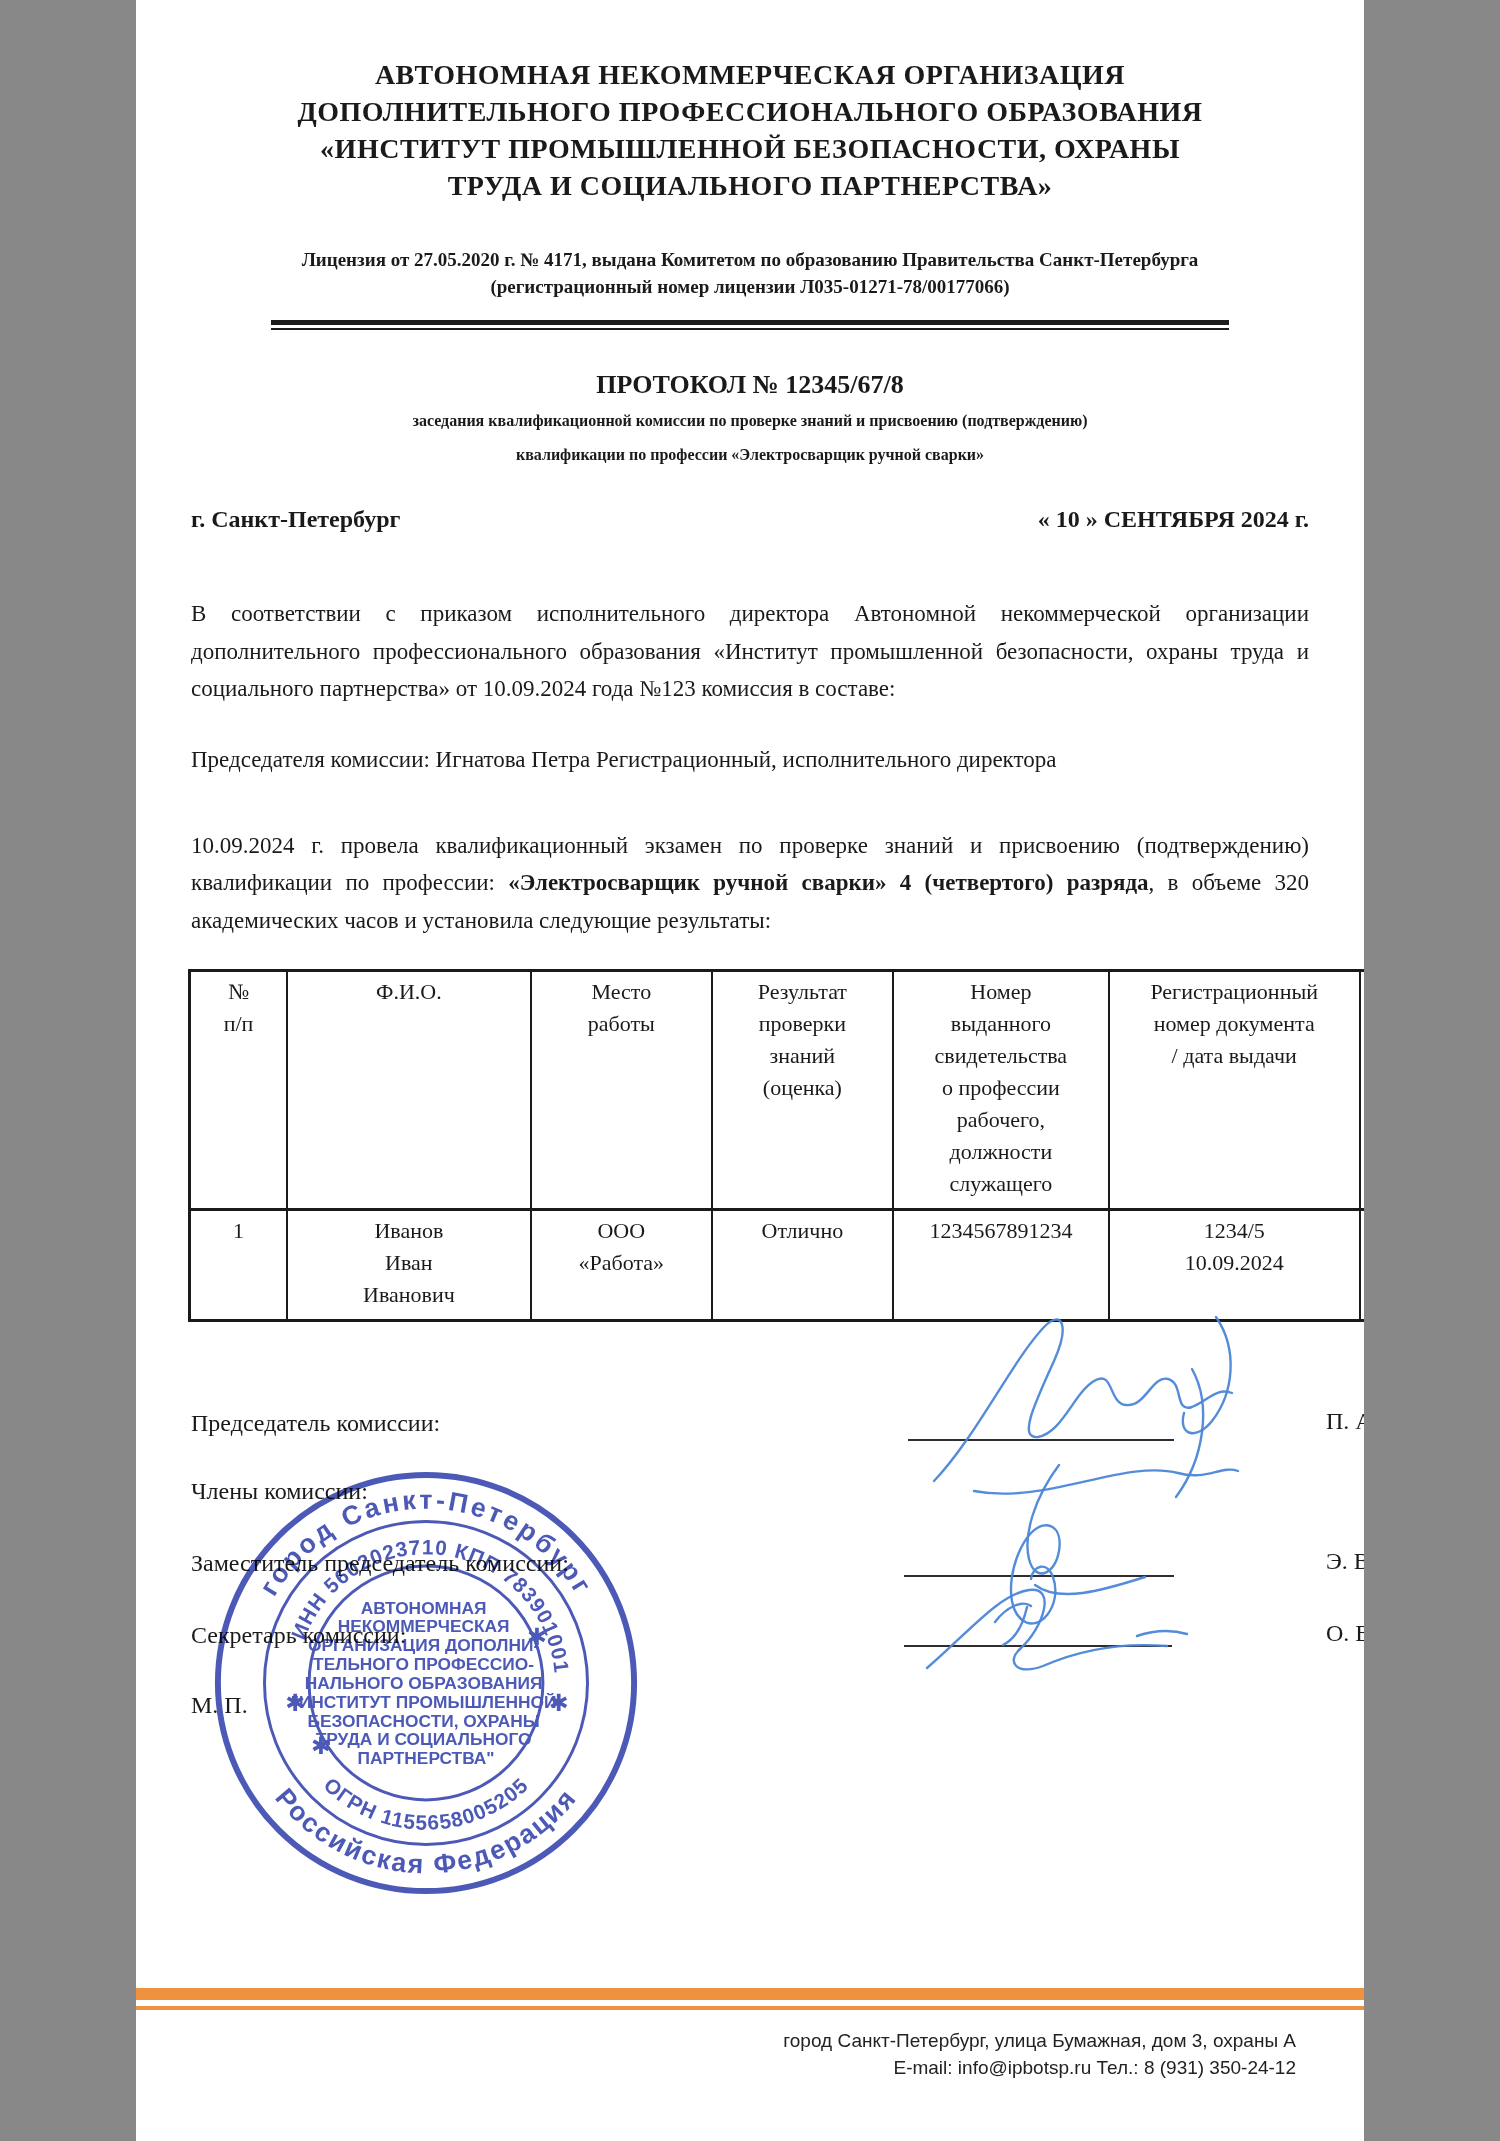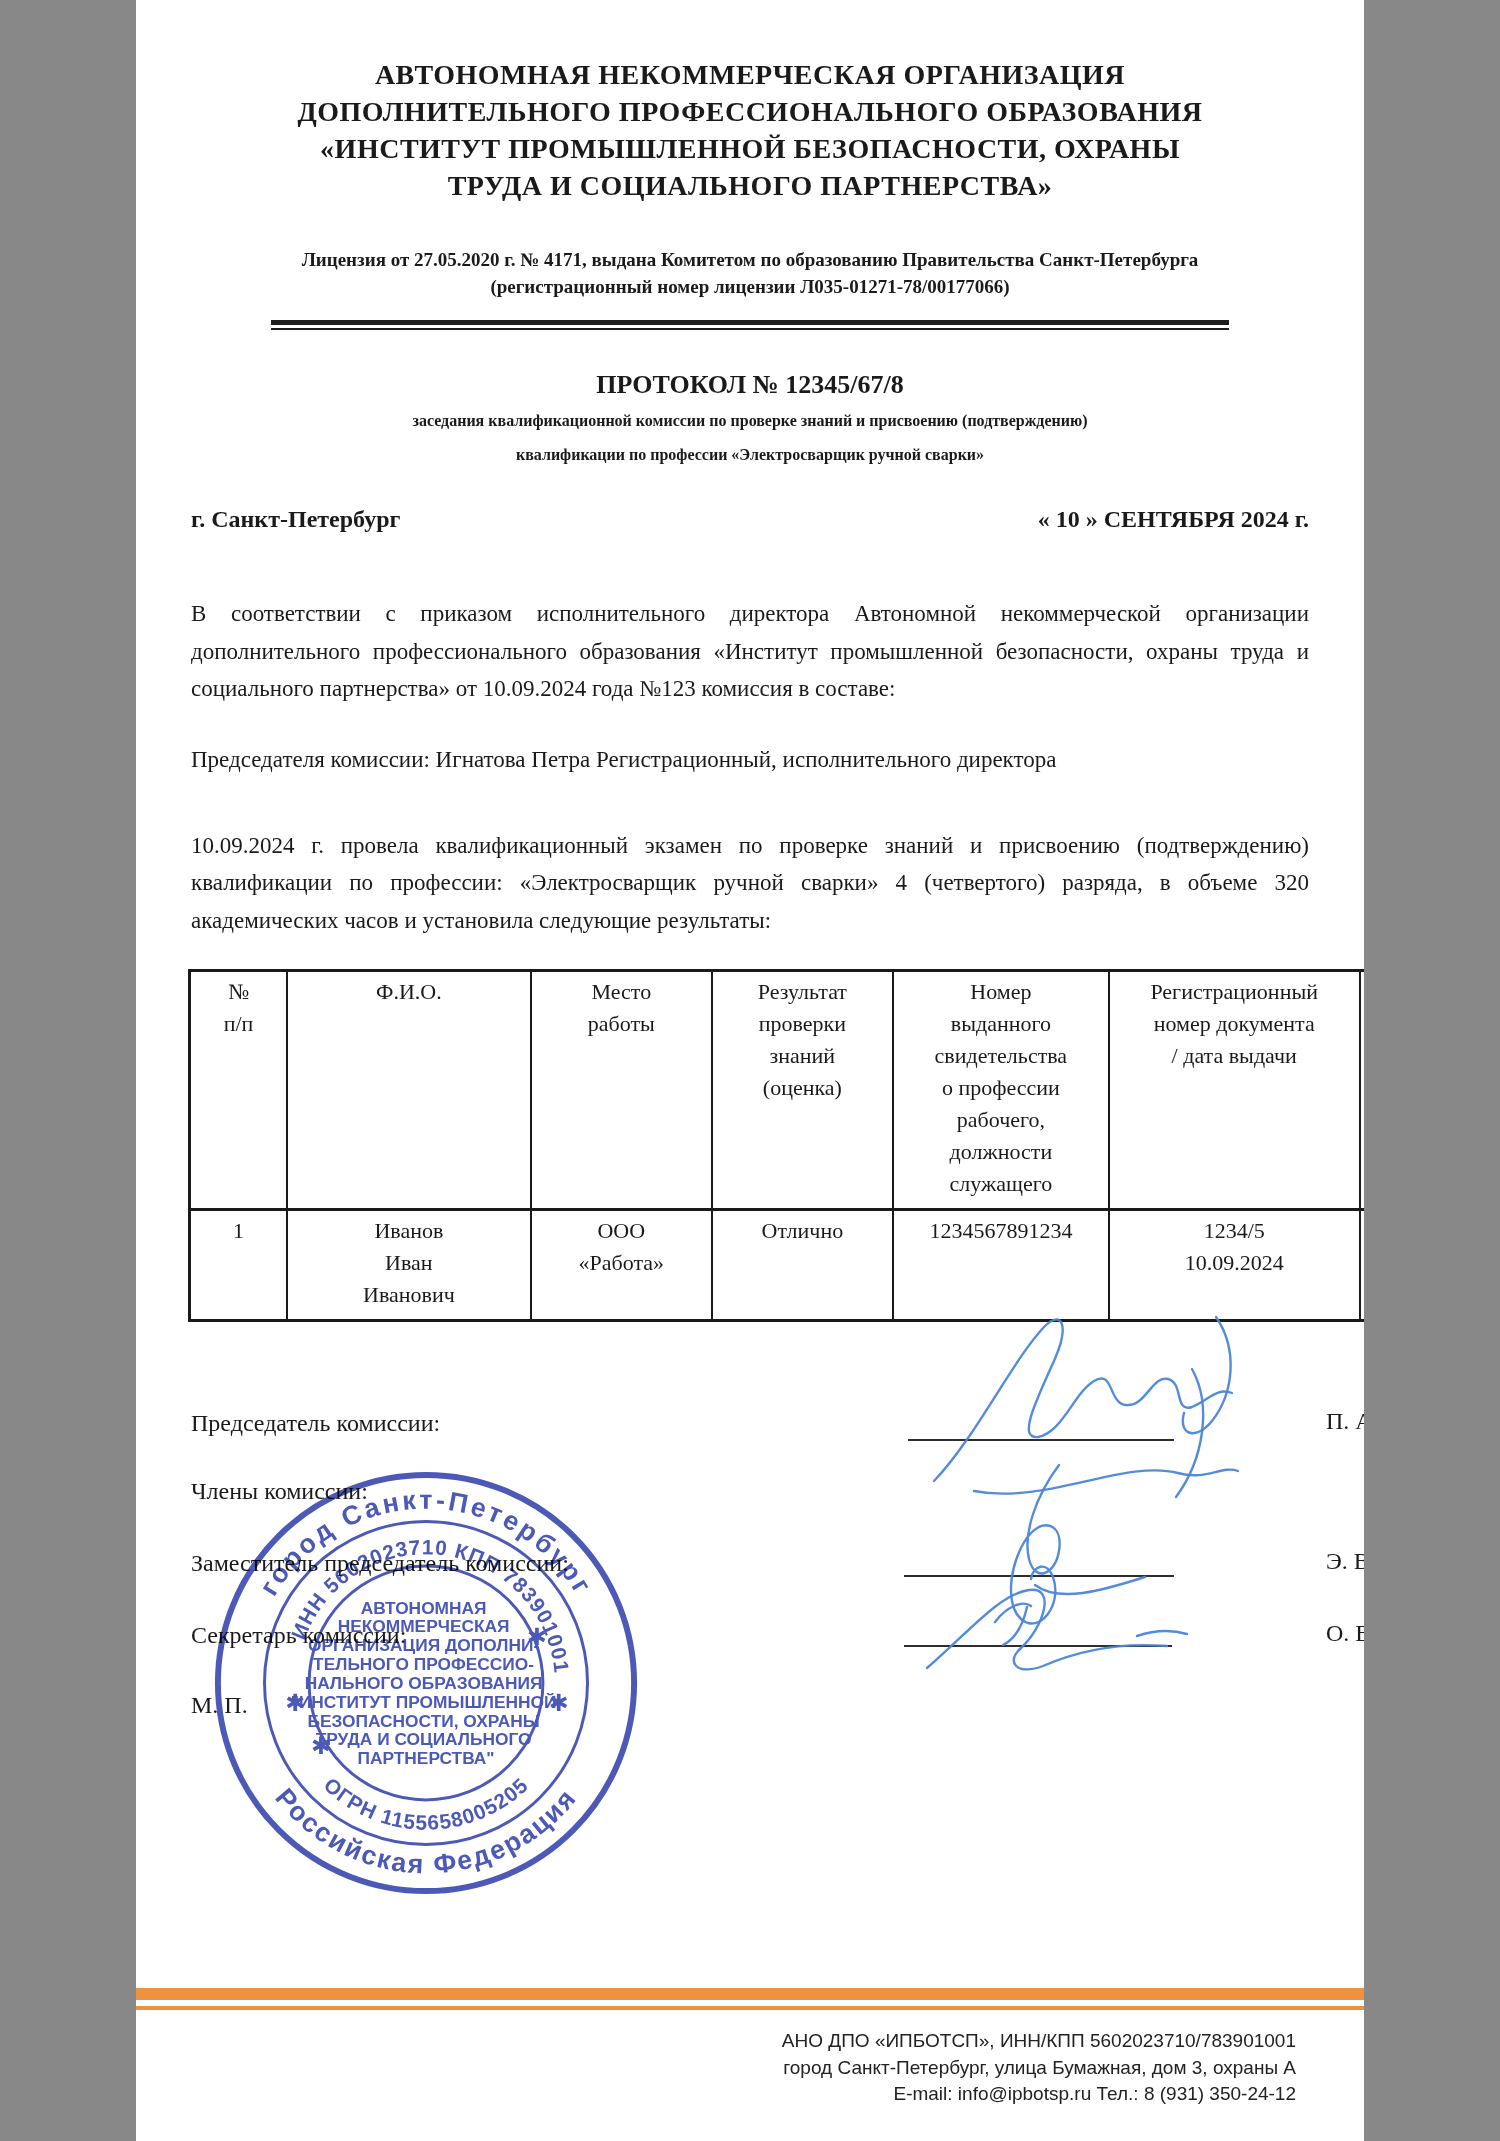--- a/index.html
+++ b/index.html
@@ -29,21 +29,21 @@
     display:flex;justify-content:space-between;align-items:baseline;
     margin:34px 55px 0 55px;font-weight:bold;font-size:24px;
   }
   
   .para{margin:0 55px;font-size:23px;line-height:37.5px;text-align:justify;}
   .p1{margin-top:62px;}
   .line{margin:0 55px;font-size:23px;line-height:37px;text-align:left;}
   .chairman-line{margin-top:33px;}
   .members-block{margin-top:30px;}
   .p2{margin-top:49px;}
-  .b{font-weight:normal;}
+  .b{font-weight:bold;}
   
   table.results{
     margin:30px 52px 0 52px;width:1396px;border-collapse:collapse;
     font-size:22px;line-height:32px;table-layout:fixed;
   }
   table.results th,table.results td{
     border:2px solid #1a1a1a;vertical-align:top;padding:4px 6px 8px 6px;
     font-weight:normal;text-align:center;white-space:pre-line;
   }
   table.results{border:3px solid #1a1a1a;}
@@ -229,19 +229,18 @@
         </text>
       </g>
     </svg>
   </div>
 
   <div class="footer">
     <div class="f-bar-thick" style="background: rgb(239, 146, 64);"></div>
     <div class="f-gap"></div>
     <div class="f-bar-thin" style="background: rgb(239, 146, 64);"></div>
     <div class="f-text">
-      <div>АНО ДПО «ИПБОТСП», ИНН/КПП 5602023710/783901001</div>
       <div>город Санкт-Петербург, улица Бумажная, дом 3, охраны А</div>
       <div>E-mail: info@ipbotsp.ru Тел.: 8 (931) 350-24-12</div>
     </div>
   </div>
 
 </div>
 
 </body></html>

